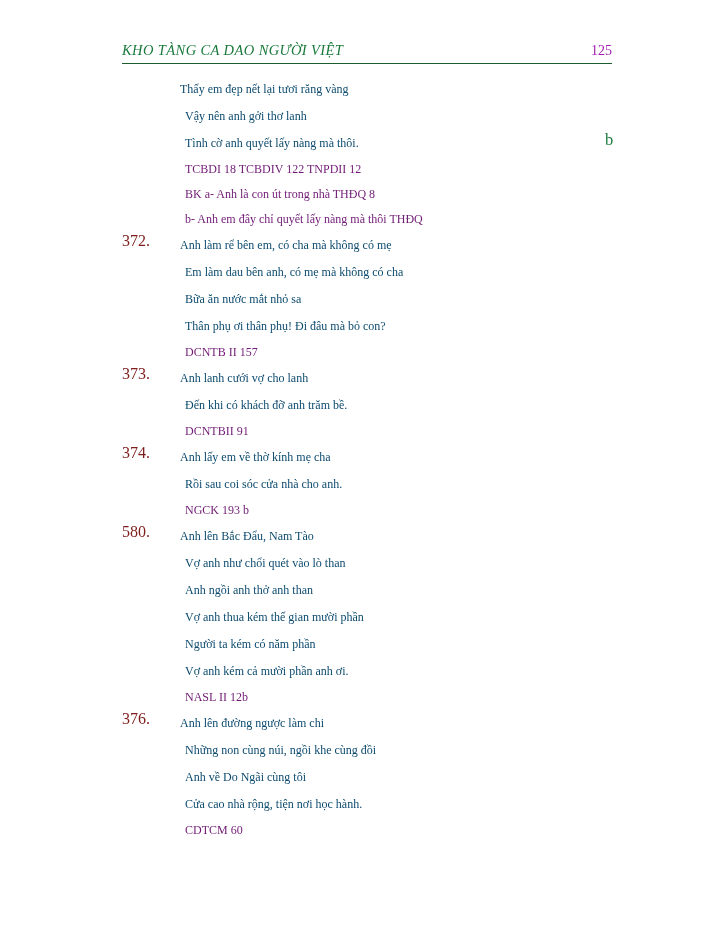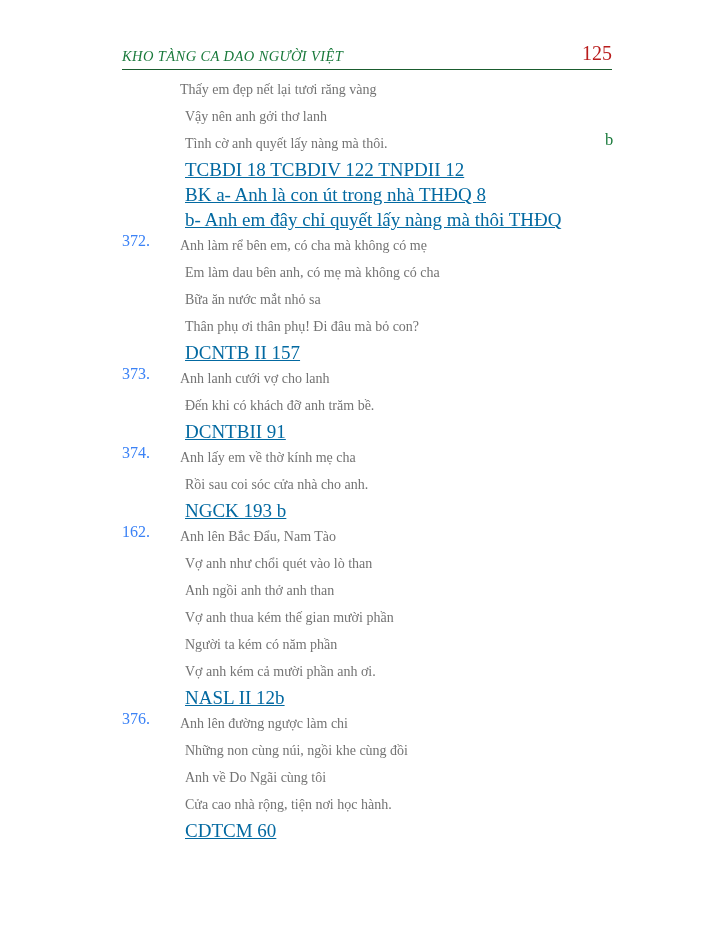--- a/index.html
+++ b/index.html
@@ -36,22 +36,22 @@
   .header-title {
     font-family: "Liberation Serif", serif;
     font-style: italic;
     font-size: 14.5px;
     letter-spacing: 0.4px;
     color: #1a7a3c;
     white-space: nowrap;
   }
   .header-page {
     font-family: "Liberation Serif", serif;
-    font-size: 20px;
-    color: #b91c1c;
+    font-size: 14px;
+    color: #a21caf;
   }
   
   .content {
     position: absolute;
     left: 0;
     top: 76px;
     width: 723px;
   }
   .entry {
     position: relative;
@@ -60,43 +60,42 @@
     position: relative;
     display: flex;
     align-items: baseline;
     min-height: 27px;
   }
   .num {
     position: absolute;
     left: 122px;
     width: 52px;
     text-align: left;
-    color: #3b82f6;
+    color: #7f1d1d;
     font-size: 16px;
     font-family: "Liberation Serif", serif;
   }
   .verse {
     margin-left: 185px;
-    font-size: 14px;
-    color: #737373;
+    font-size: 12px;
+    color: #0c4a6e;
     font-family: "Liberation Serif", serif;
     line-height: 27px;
     white-space: pre;
   }
   .verse.first {
     margin-left: 180px;
   }
   .src {
     margin-left: 185px;
-    font-size: 19px;
-    color: #0369a1;
+    font-size: 12px;
+    color: #701a75;
     font-family: "Liberation Serif", serif;
     line-height: 25px;
     white-space: pre;
-    text-decoration: underline;
   }
   .src.indent-more {
   }
   .marker-b {
     position: absolute;
     left: 605px;
     font-size: 16.5px;
     color: #1a7a3c;
     font-family: "Liberation Serif", serif;
   }
@@ -158,21 +157,21 @@
           <div class="num">374.</div>
           <div class="verse first">Anh lấy em về thờ kính mẹ cha</div>
         </div>
         <div class="line">
           <div class="verse">Rồi sau coi sóc cửa nhà cho anh.</div>
         </div>
         <div class="src">NGCK 193 b</div>
       </div>
       <div class="entry">
         <div class="line">
-          <div class="num">162.</div>
+          <div class="num">580.</div>
           <div class="verse first">Anh lên Bắc Đẩu, Nam Tào</div>
         </div>
         <div class="line">
           <div class="verse">Vợ anh như chổi quét vào lò than</div>
         </div>
         <div class="line">
           <div class="verse">Anh ngồi anh thở anh than</div>
         </div>
         <div class="line">
           <div class="verse">Vợ anh thua kém thế gian mười phần</div>

